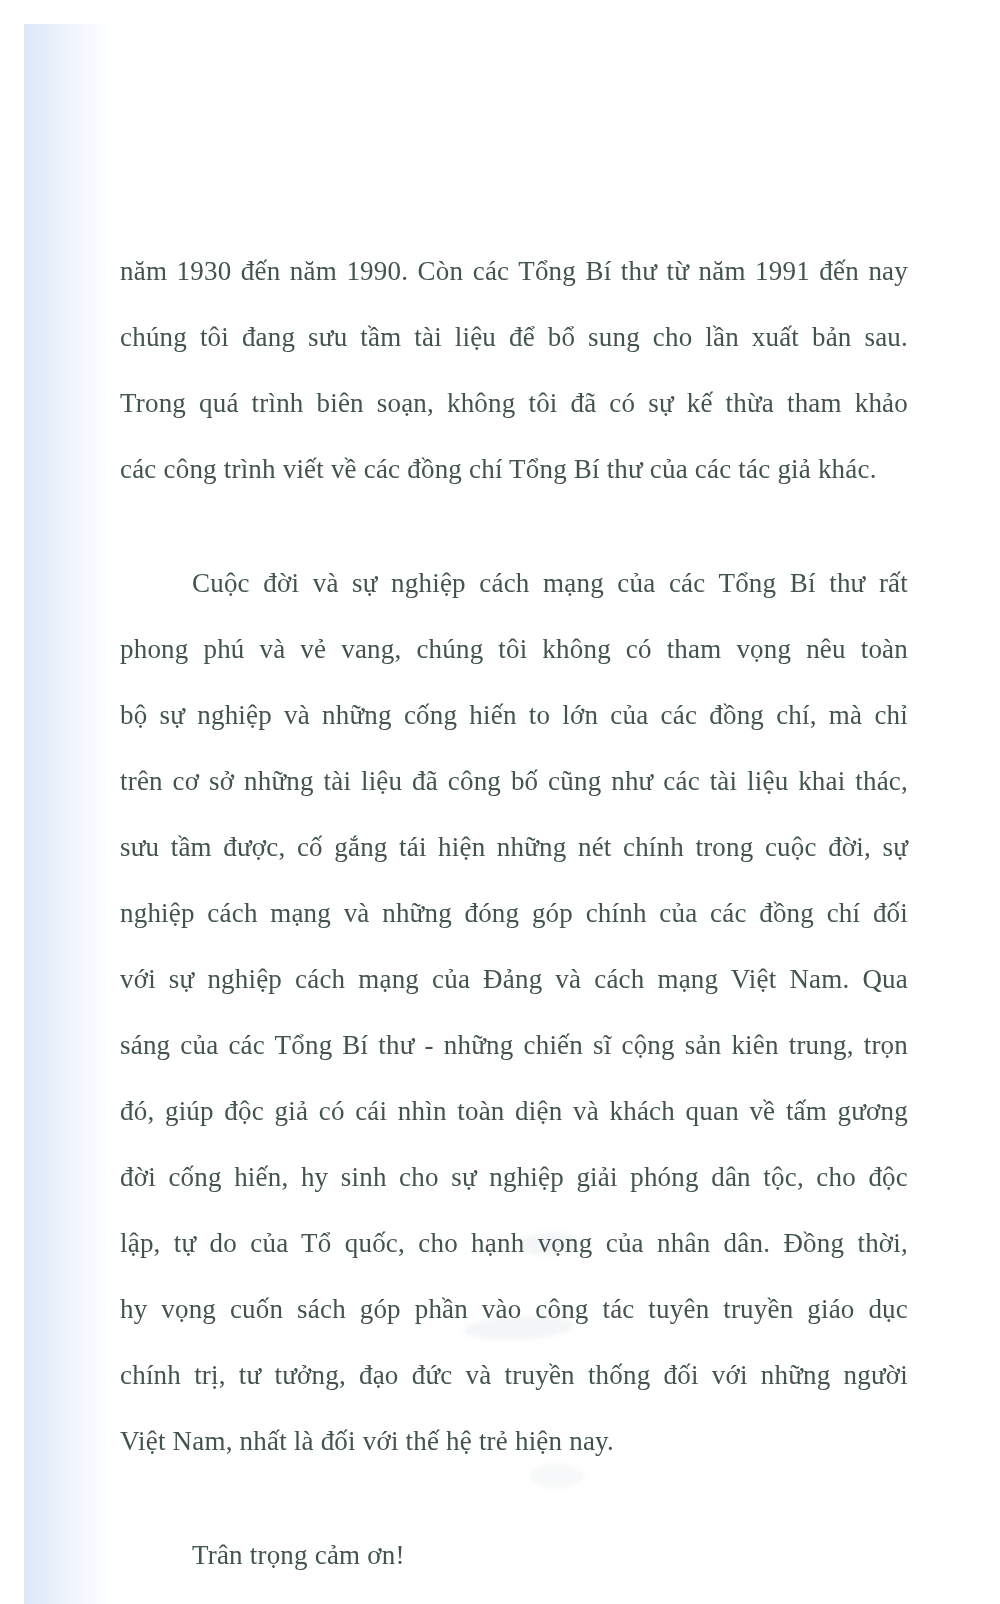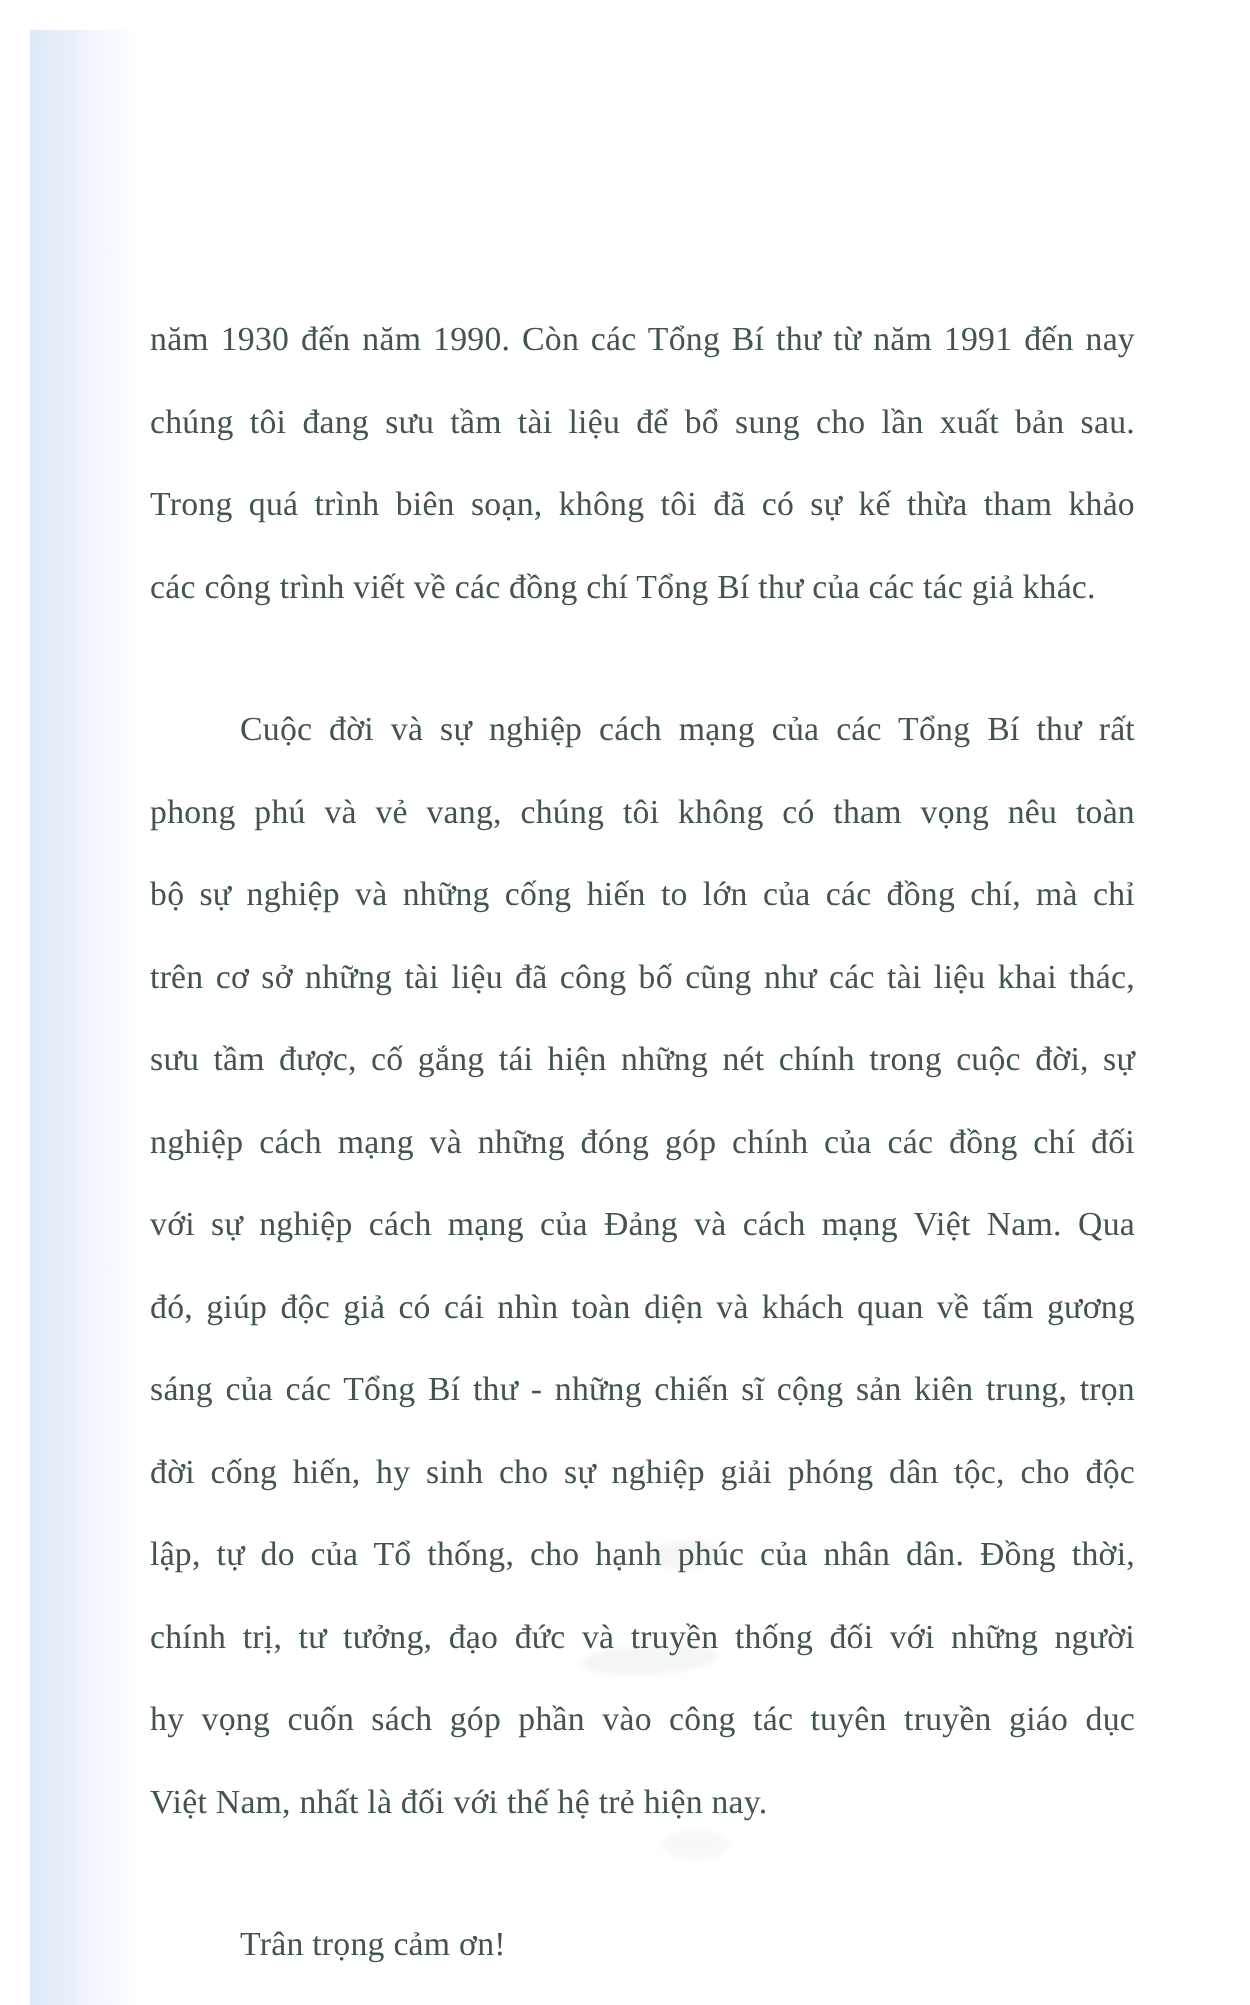--- a/index.html
+++ b/index.html
@@ -92,26 +92,26 @@
           <div class="line last">các công trình viết về các đồng chí Tổng Bí thư của các tác giả khác.</div>
         </div>
         <div class="para indent">
           <div class="line">Cuộc đời và sự nghiệp cách mạng của các Tổng Bí thư rất</div>
           <div class="line">phong phú và vẻ vang, chúng tôi không có tham vọng nêu toàn</div>
           <div class="line">bộ sự nghiệp và những cống hiến to lớn của các đồng chí, mà chỉ</div>
           <div class="line">trên cơ sở những tài liệu đã công bố cũng như các tài liệu khai thác,</div>
           <div class="line">sưu tầm được, cố gắng tái hiện những nét chính trong cuộc đời, sự</div>
           <div class="line">nghiệp cách mạng và những đóng góp chính của các đồng chí đối</div>
           <div class="line">với sự nghiệp cách mạng của Đảng và cách mạng Việt Nam. Qua</div>
+          <div class="line">sáng của các Tổng Bí thư - những chiến sĩ cộng sản kiên trung, trọn</div>
           <div class="line">đó, giúp độc giả có cái nhìn toàn diện và khách quan về tấm gương</div>
-          <div class="line">sáng của các Tổng Bí thư - những chiến sĩ cộng sản kiên trung, trọn</div>
           <div class="line">đời cống hiến, hy sinh cho sự nghiệp giải phóng dân tộc, cho độc</div>
-          <div class="line">lập, tự do của Tổ thống, cho hạnh phúc của nhân dân. Đồng thời,</div>
+          <div class="line">lập, tự do của Tổ quốc, cho hạnh vọng của nhân dân. Đồng thời,</div>
+          <div class="line">hy vọng cuốn sách góp phần vào công tác tuyên truyền giáo dục</div>
           <div class="line">chính trị, tư tưởng, đạo đức và truyền thống đối với những người</div>
-          <div class="line">hy vọng cuốn sách góp phần vào công tác tuyên truyền giáo dục</div>
           <div class="line last">Việt Nam, nhất là đối với thế hệ trẻ hiện nay.</div>
         </div>
         <div class="para indent">
           <div class="line last">Trân trọng cảm ơn!</div>
         </div>
       </div>
 
     <div class="signature">
       <div class="sig-date">Hà Nội, tháng 8 năm 2020</div>
       <div class="sig-author">Tác giả</div>

